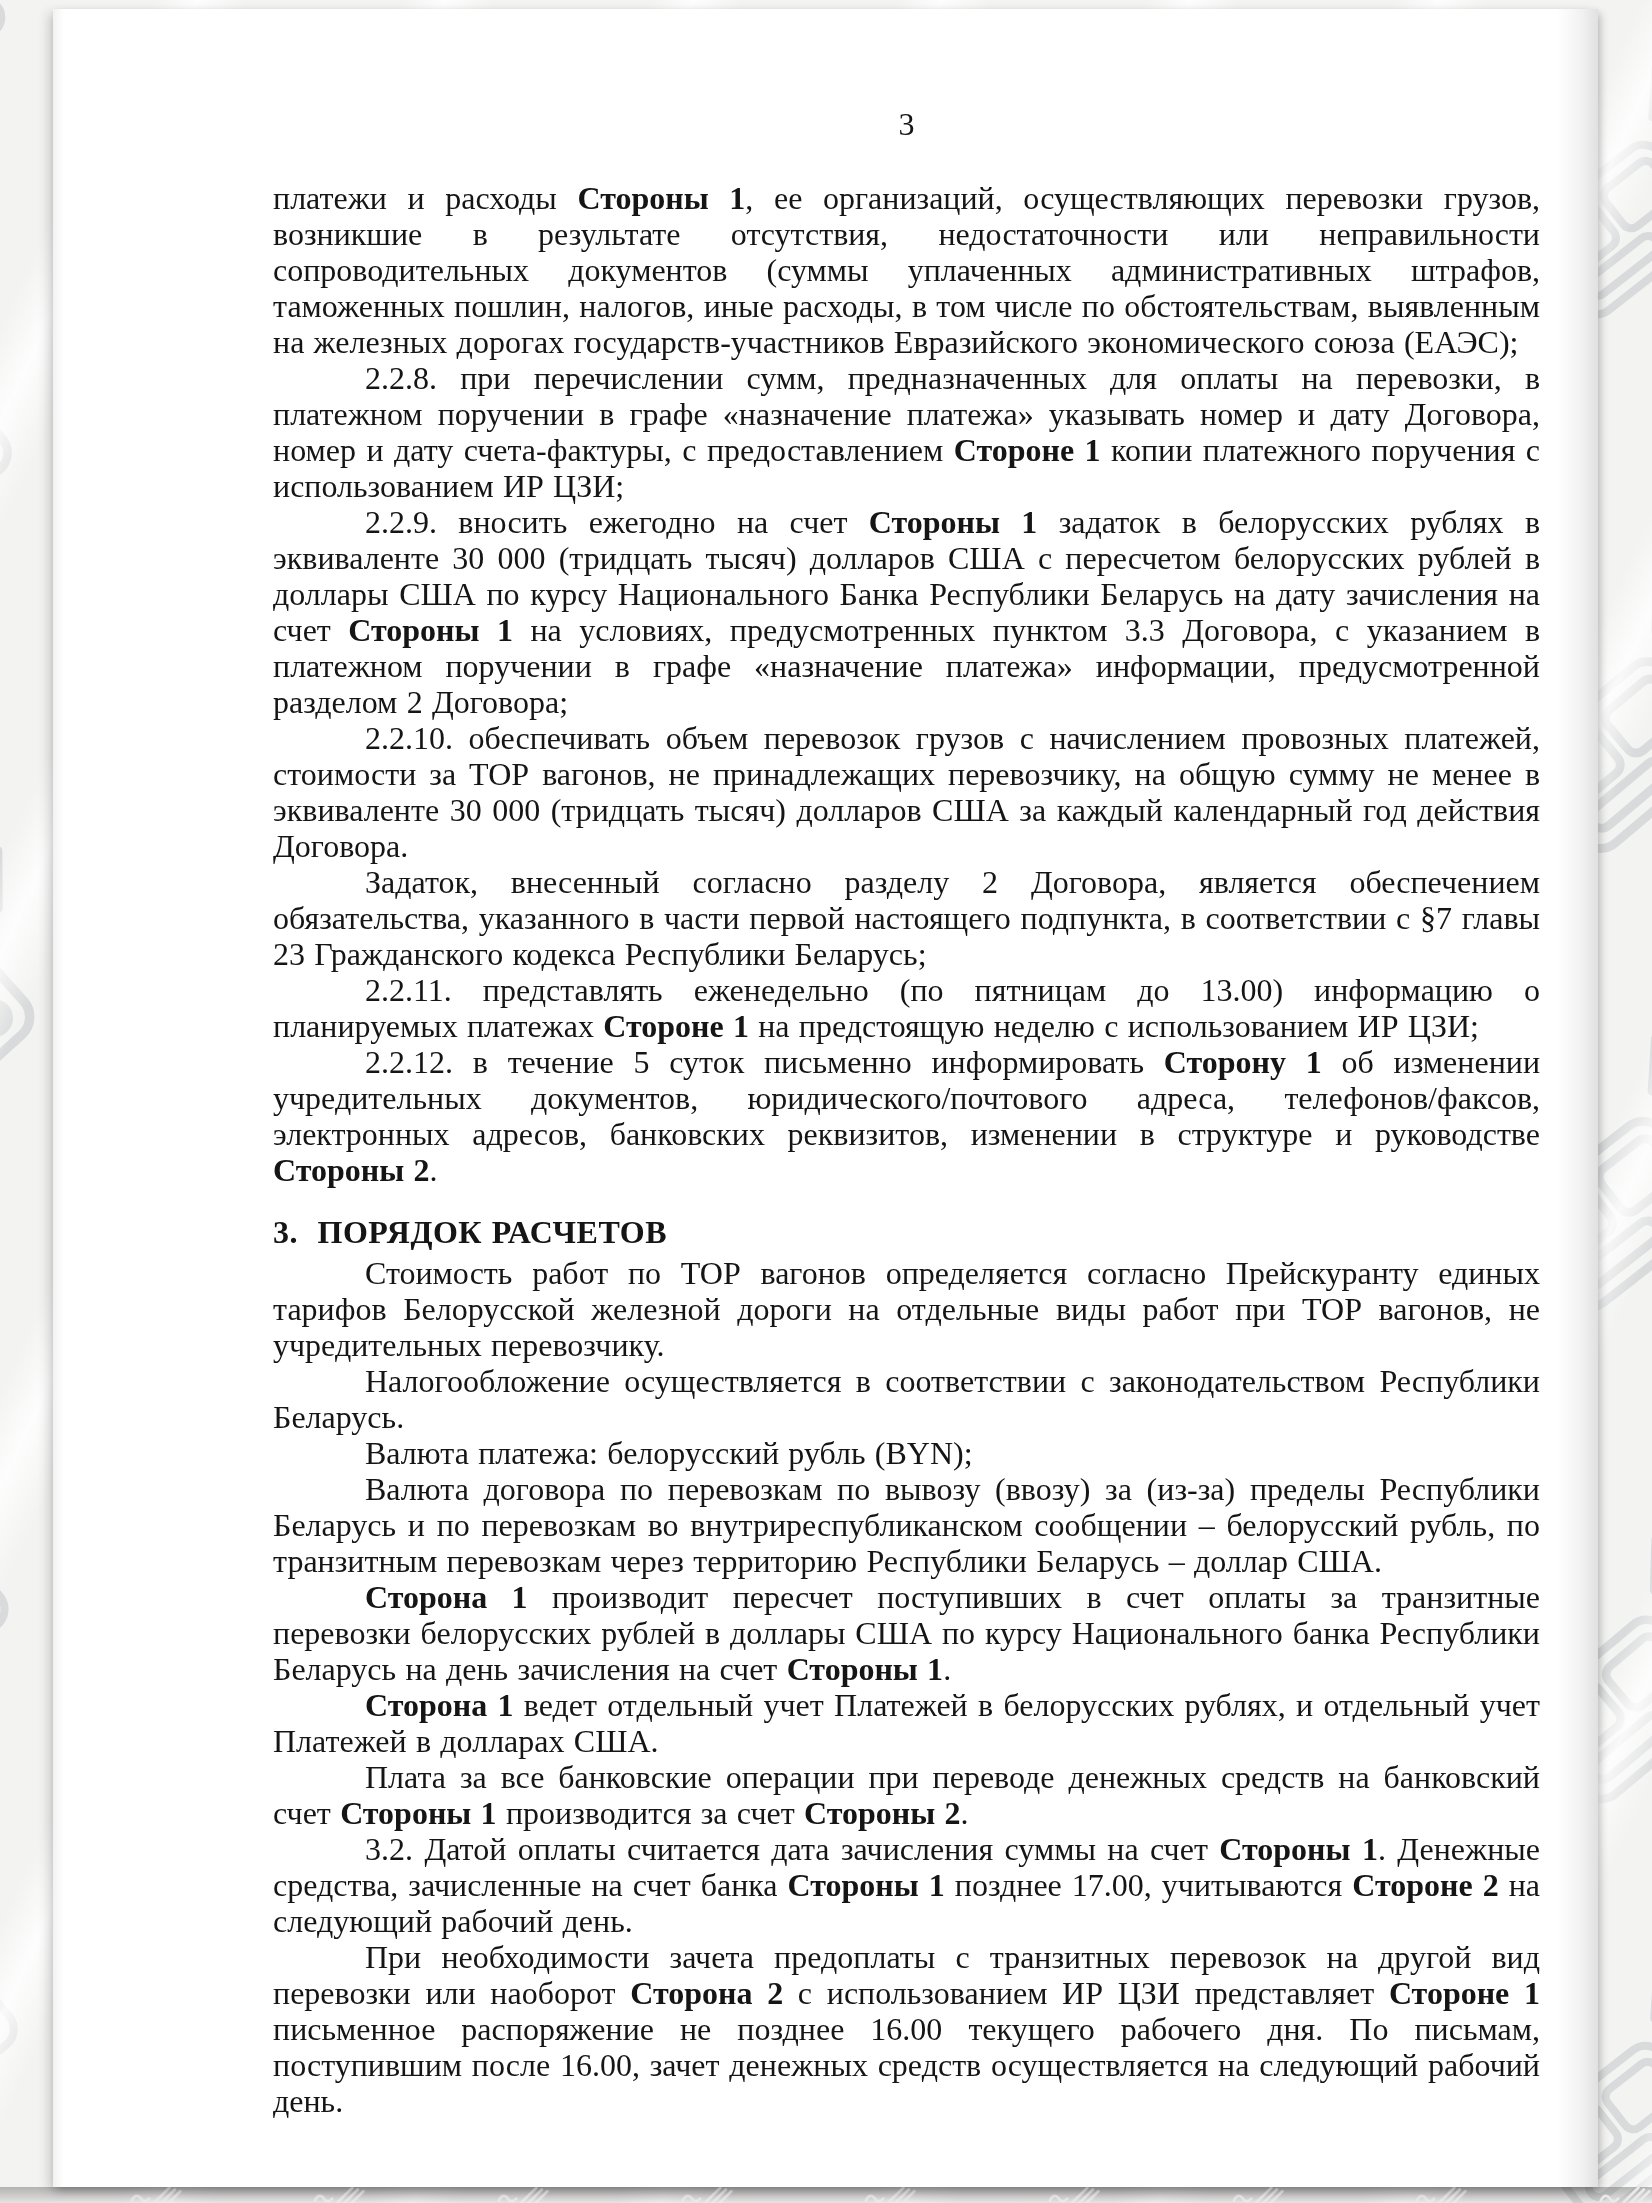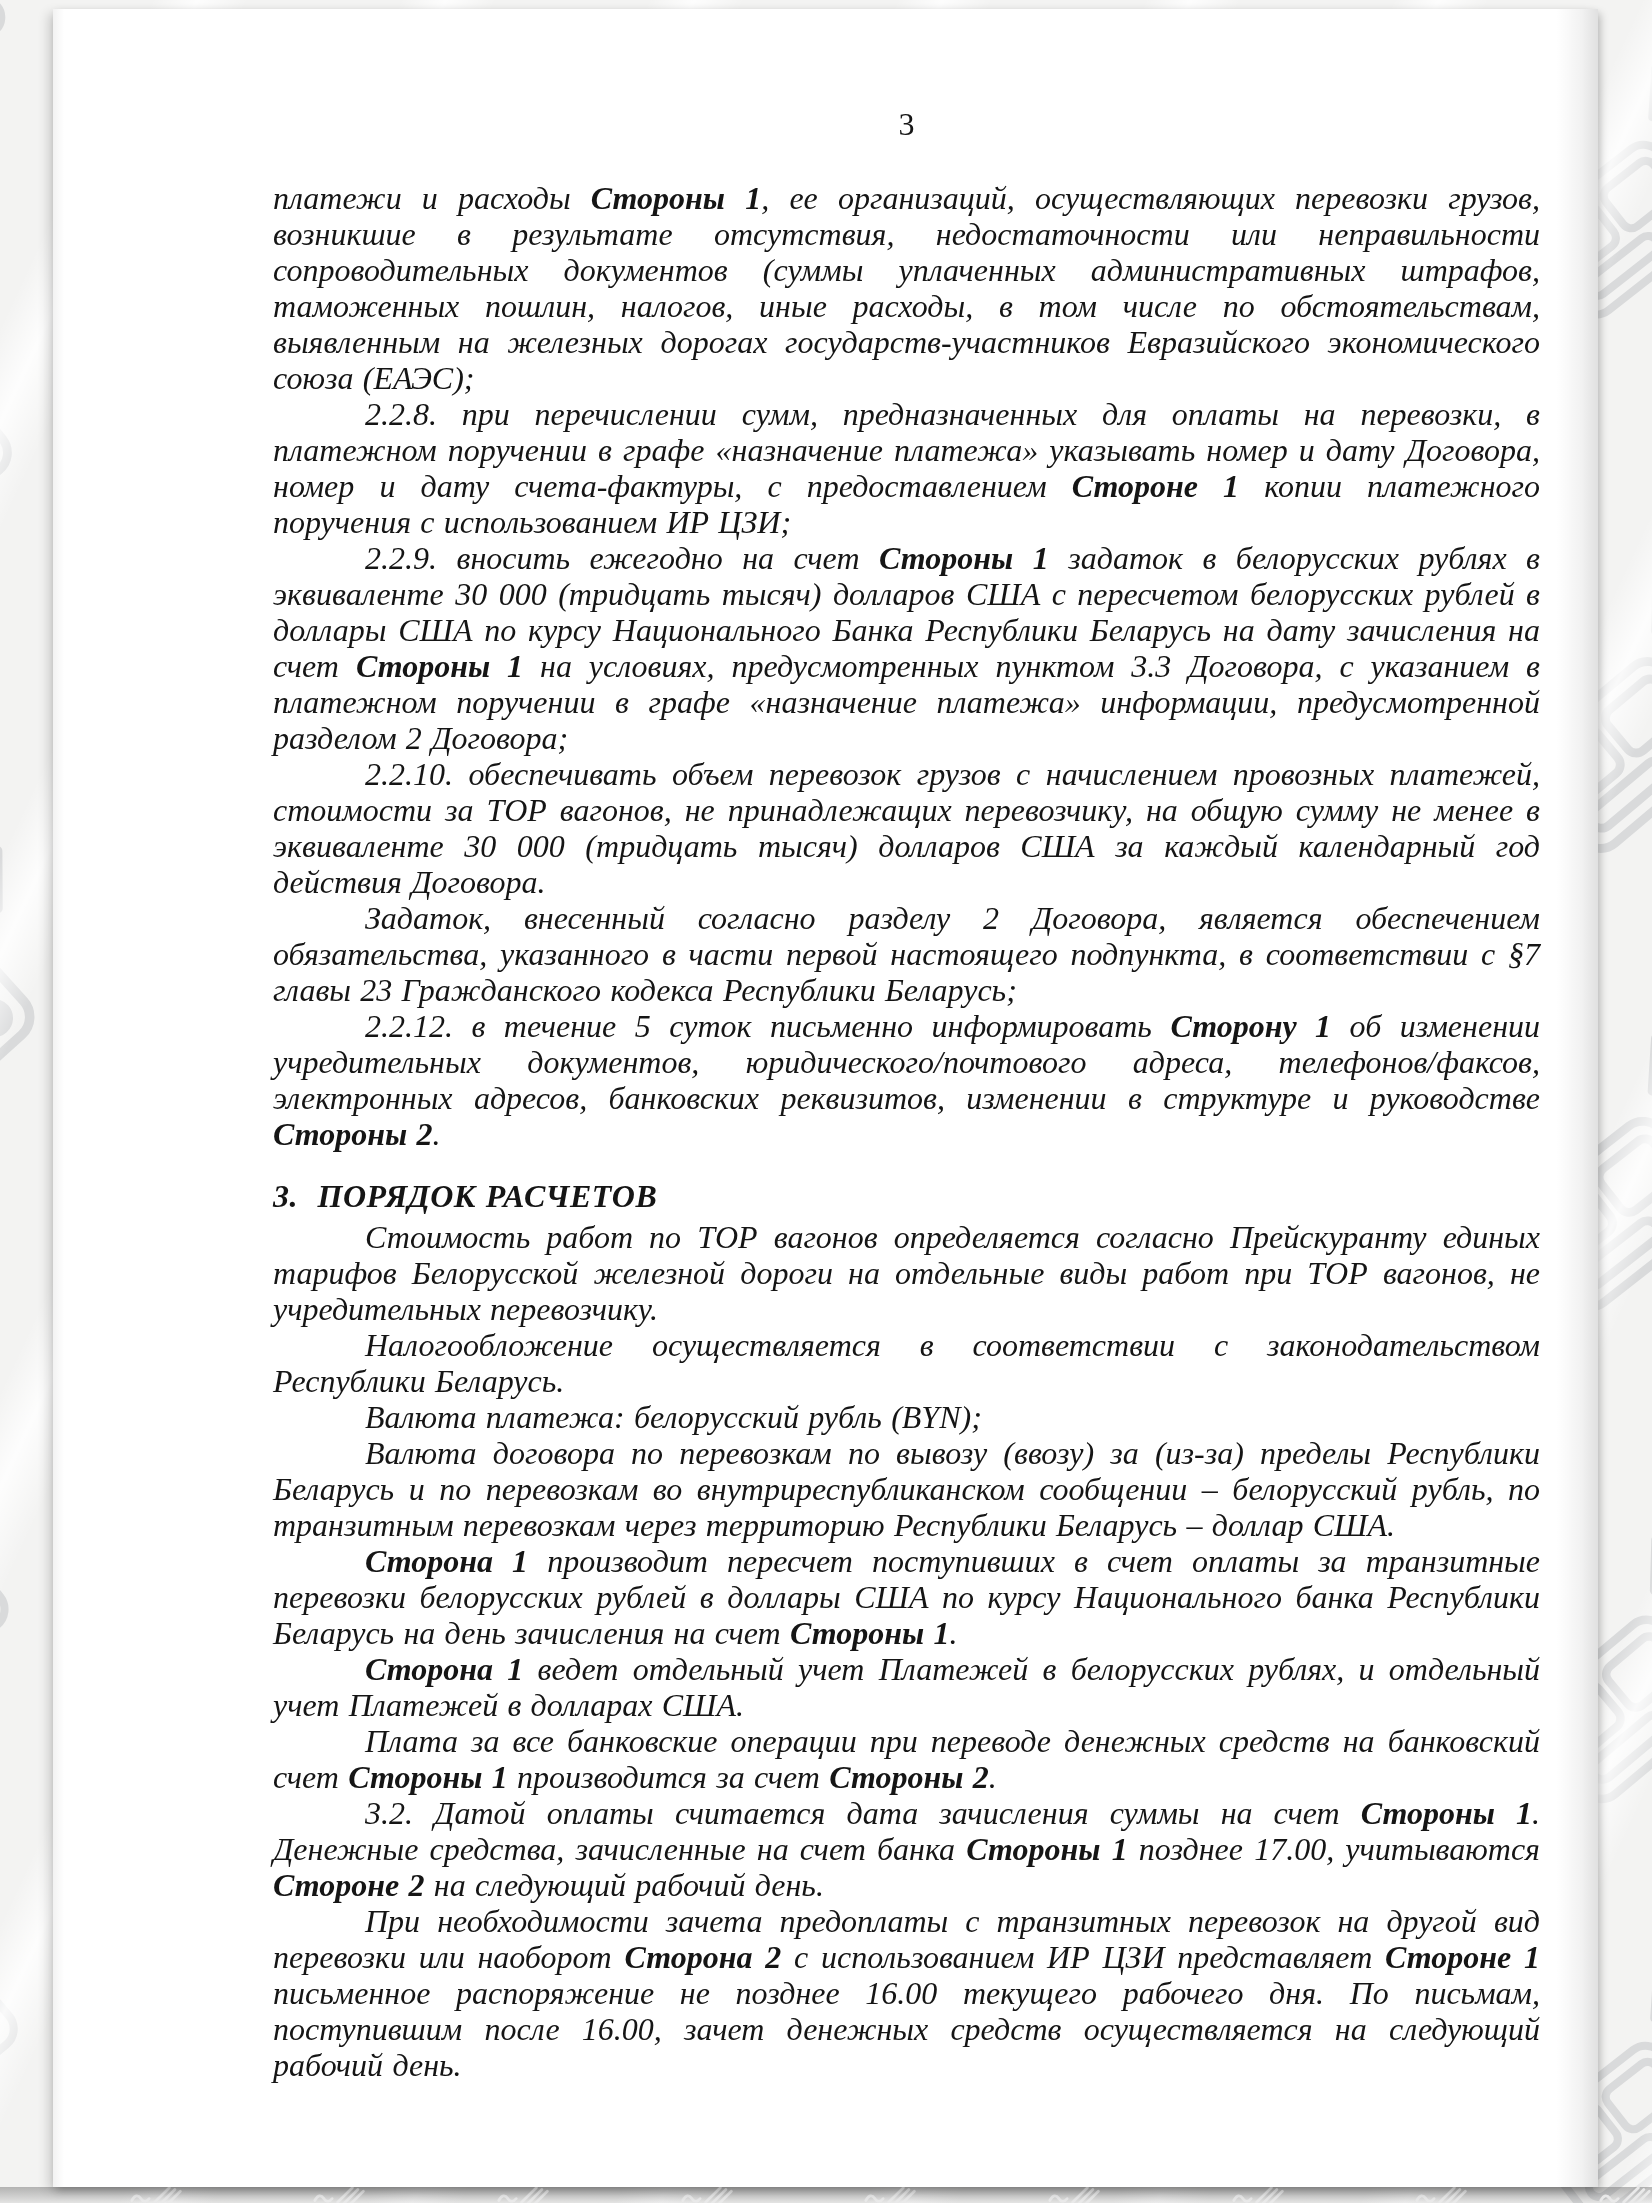--- a/index.html
+++ b/index.html
@@ -37,21 +37,21 @@
   }
   .pagenum{
     position:absolute;top:97px;left:220px;width:1267px;
     text-align:center;font-size:32px;line-height:36px;color:#161616;
   }
   .doc-body{
     position:absolute;top:171px;left:220px;width:1267px;
     font-size:32px;line-height:36px;color:#151515;
     text-align:justify;
   }
-  .para{margin:0;text-indent:92px;word-spacing:0.04em;font-style:italic;}
+  .para{margin:0;text-indent:92px;word-spacing:0.04em;}
   .para.no-indent{text-indent:0;}
   .para.heading{
     text-align:left;text-indent:0;font-weight:bold;
     margin-top:26px;margin-bottom:4.6px;letter-spacing:0.5px;
   }
   .para b{font-weight:bold;}
 </style>
 </head>
 <body>
 
@@ -282,20 +282,21 @@
 <div class="floor-shadow"></div>
 
 <div class="sheet">
   <div class="pagenum">3</div>
   <div class="doc-body">
       <p class="para no-indent"><span>платежи и расходы </span><b>Стороны&nbsp;1</b><span>, ее организаций, осуществляющих перевозки грузов, возникшие в результате отсутствия, недостаточности или неправильности сопроводительных документов (суммы уплаченных административных штрафов, таможенных пошлин, налогов, иные расходы, в том числе по обстоятельствам, выявленным на железных дорогах государств-участников Евразийского экономического союза (ЕАЭС);</span></p>
       <p class="para"><span>2.2.8. при перечислении сумм, предназначенных для оплаты на перевозки, в платежном поручении в графе «назначение платежа» указывать номер и дату Договора, номер и дату счета-фактуры, с предоставлением </span><b>Стороне&nbsp;1</b><span> копии платежного поручения с использованием ИР&nbsp;ЦЗИ;</span></p>
       <p class="para"><span>2.2.9. вносить ежегодно на счет </span><b>Стороны&nbsp;1</b><span> задаток в белорусских рублях в эквиваленте 30&nbsp;000 (тридцать тысяч) долларов США с пересчетом белорусских рублей в доллары США по курсу Национального Банка Республики Беларусь на дату зачисления на счет </span><b>Стороны&nbsp;1</b><span> на условиях, предусмотренных пунктом 3.3 Договора, с указанием в платежном поручении в графе «назначение платежа» информации, предусмотренной разделом 2 Договора;</span></p>
       <p class="para"><span>2.2.10. обеспечивать объем перевозок грузов с начислением провозных платежей, стоимости за ТОР вагонов, не принадлежащих перевозчику, на общую сумму не менее в эквиваленте 30&nbsp;000 (тридцать тысяч) долларов США за каждый календарный год действия Договора.</span></p>
       <p class="para"><span>Задаток, внесенный согласно разделу 2 Договора, является обеспечением обязательства, указанного в части первой настоящего подпункта, в соответствии с §7 главы 23 Гражданского кодекса Республики Беларусь;</span></p>
+      <p class="para"><span>2.2.11. представлять еженедельно (по пятницам до 13.00) информацию о планируемых платежах </span><b>Стороне&nbsp;1</b><span> на предстоящую неделю с использованием ИР&nbsp;ЦЗИ;</span></p>
       <p class="para"><span>2.2.12. в течение 5 суток письменно информировать </span><b>Сторону&nbsp;1</b><span> об изменении учредительных документов, юридического/почтового адреса, телефонов/факсов, электронных адресов, банковских реквизитов, изменении в структуре и руководстве </span><b>Стороны&nbsp;2</b><span>.</span></p>
       <p class="para heading"><b>3.&nbsp;&nbsp;ПОРЯДОК РАСЧЕТОВ</b></p>
       <p class="para"><span>Стоимость работ по ТОР вагонов определяется согласно Прейскуранту единых тарифов Белорусской железной дороги на отдельные виды работ при ТОР вагонов, не учредительных перевозчику.</span></p>
       <p class="para"><span>Налогообложение осуществляется в соответствии с законодательством Республики Беларусь.</span></p>
       <p class="para"><span>Валюта платежа: белорусский рубль (BYN);</span></p>
       <p class="para"><span>Валюта договора по перевозкам по вывозу (ввозу) за (из-за) пределы Республики Беларусь и по перевозкам во внутриреспубликанском сообщении – белорусский рубль, по транзитным перевозкам через территорию Республики Беларусь – доллар США.</span></p>
       <p class="para"><b>Сторона&nbsp;1</b><span> производит пересчет поступивших в счет оплаты за транзитные перевозки белорусских рублей в доллары США по курсу Национального банка Республики Беларусь на день зачисления на счет </span><b>Стороны&nbsp;1</b><span>.</span></p>
       <p class="para"><b>Сторона&nbsp;1</b><span> ведет отдельный учет Платежей в белорусских рублях, и отдельный учет Платежей в долларах США.</span></p>
       <p class="para"><span>Плата за все банковские операции при переводе денежных средств на банковский счет </span><b>Стороны&nbsp;1</b><span> производится за счет </span><b>Стороны&nbsp;2</b><span>.</span></p>
       <p class="para"><span>3.2. Датой оплаты считается дата зачисления суммы на счет </span><b>Стороны&nbsp;1</b><span>. Денежные средства, зачисленные на счет банка </span><b>Стороны&nbsp;1</b><span> позднее 17.00, учитываются </span><b>Стороне&nbsp;2</b><span> на следующий рабочий день.</span></p>

